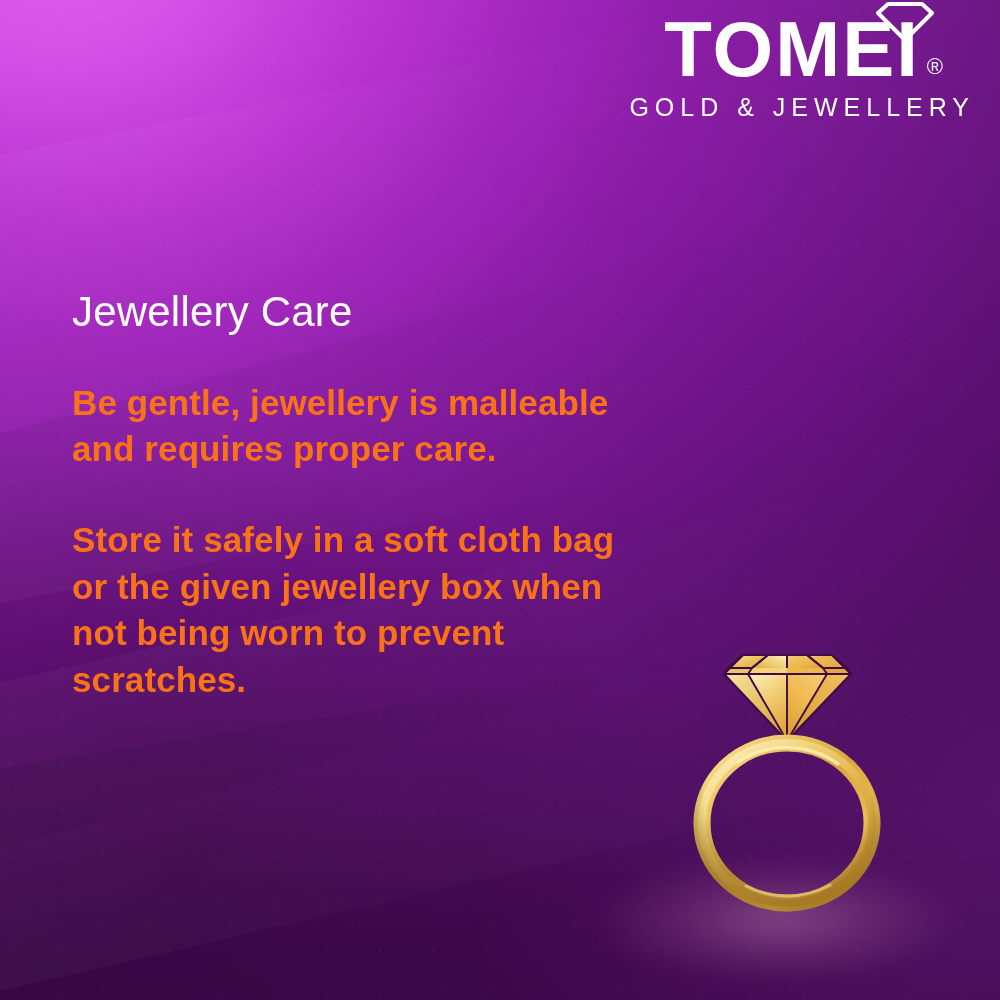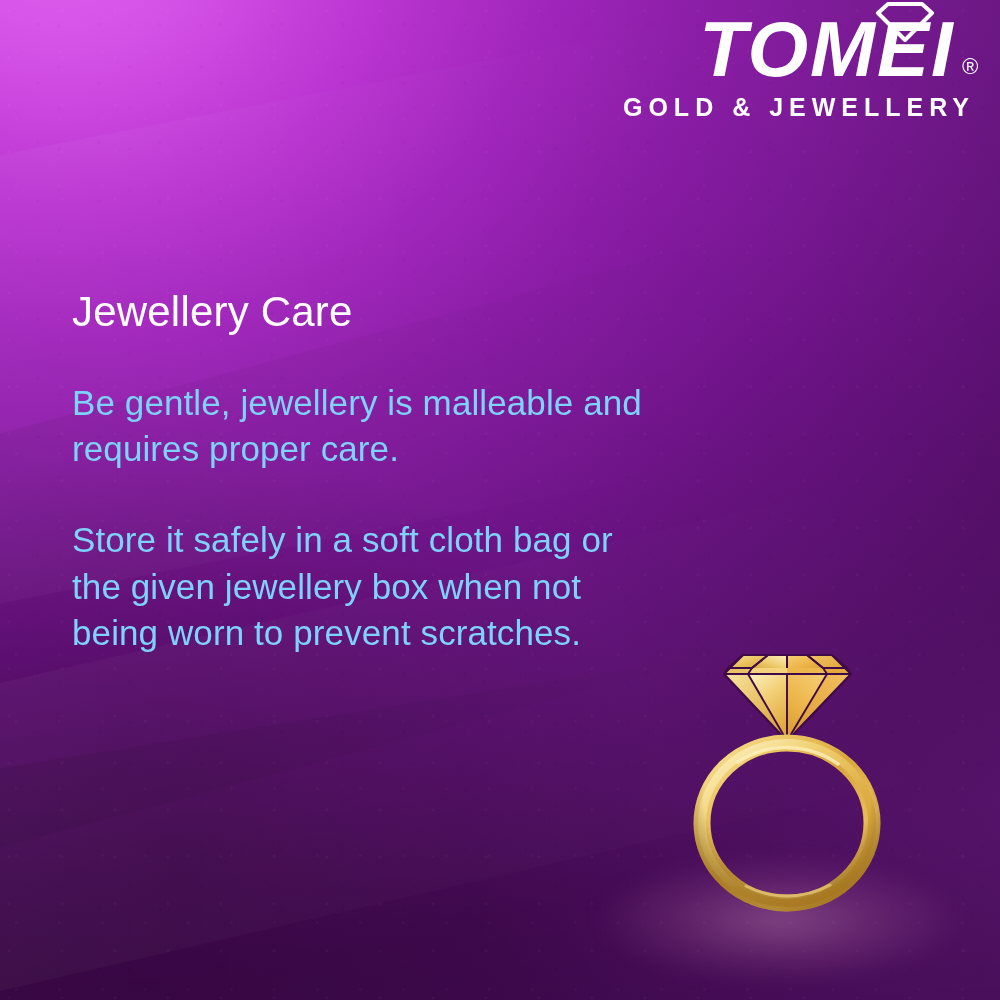--- a/index.html
+++ b/index.html
@@ -90,21 +90,21 @@
 
   
   .logo {
     position:absolute;
     right:22px; top:14px;
     text-align:right;
     line-height:1;
   }
   .logo-top {
     position:relative;
-    display:flex; align-items:flex-end; justify-content:flex-end;font-style:italic;
+    display:flex; align-items:flex-end; justify-content:center;
   }
   .logo-word {
     font-family:"Liberation Sans", sans-serif;
     font-weight:bold;
     font-size:78px;
     letter-spacing:2px;
     color:#ffffff;
     line-height:.92;
   }
   .logo-reg {
@@ -113,42 +113,42 @@
     line-height:1;
   }
   .logo-diamond {
     position:absolute;
     right:42px; top:-12px;
     width:62px; height:40px;
   }
   .logo-tagline {
     margin-top:9px;
     font-size:25px;
-    font-weight:bold;
+    font-weight:normal;
     letter-spacing:6.0px;
     color:#ffffff;
     white-space:nowrap;
     padding-right:3px;
   }
 
   
   .copy { position:absolute; left:72px; top:288px; width:580px; }
 
   .headline {
     font-size:42px;
     font-weight:normal;
     color:#ffffff;
     letter-spacing:.2px;
     line-height:1.14;
     margin-bottom:44px;
   }
   .para {
     font-size:35px;
-    font-weight:normal;
-    color:#7dd3fc;
+    font-weight:bold;
+    color:#f97316;
     line-height:1.33;
     letter-spacing:.1px;
   }
   .para + .para { margin-top:44px; }
 
   
   .ring-art {
     position:absolute;
     left:690px; top:638px;
     width:195px; height:275px;

